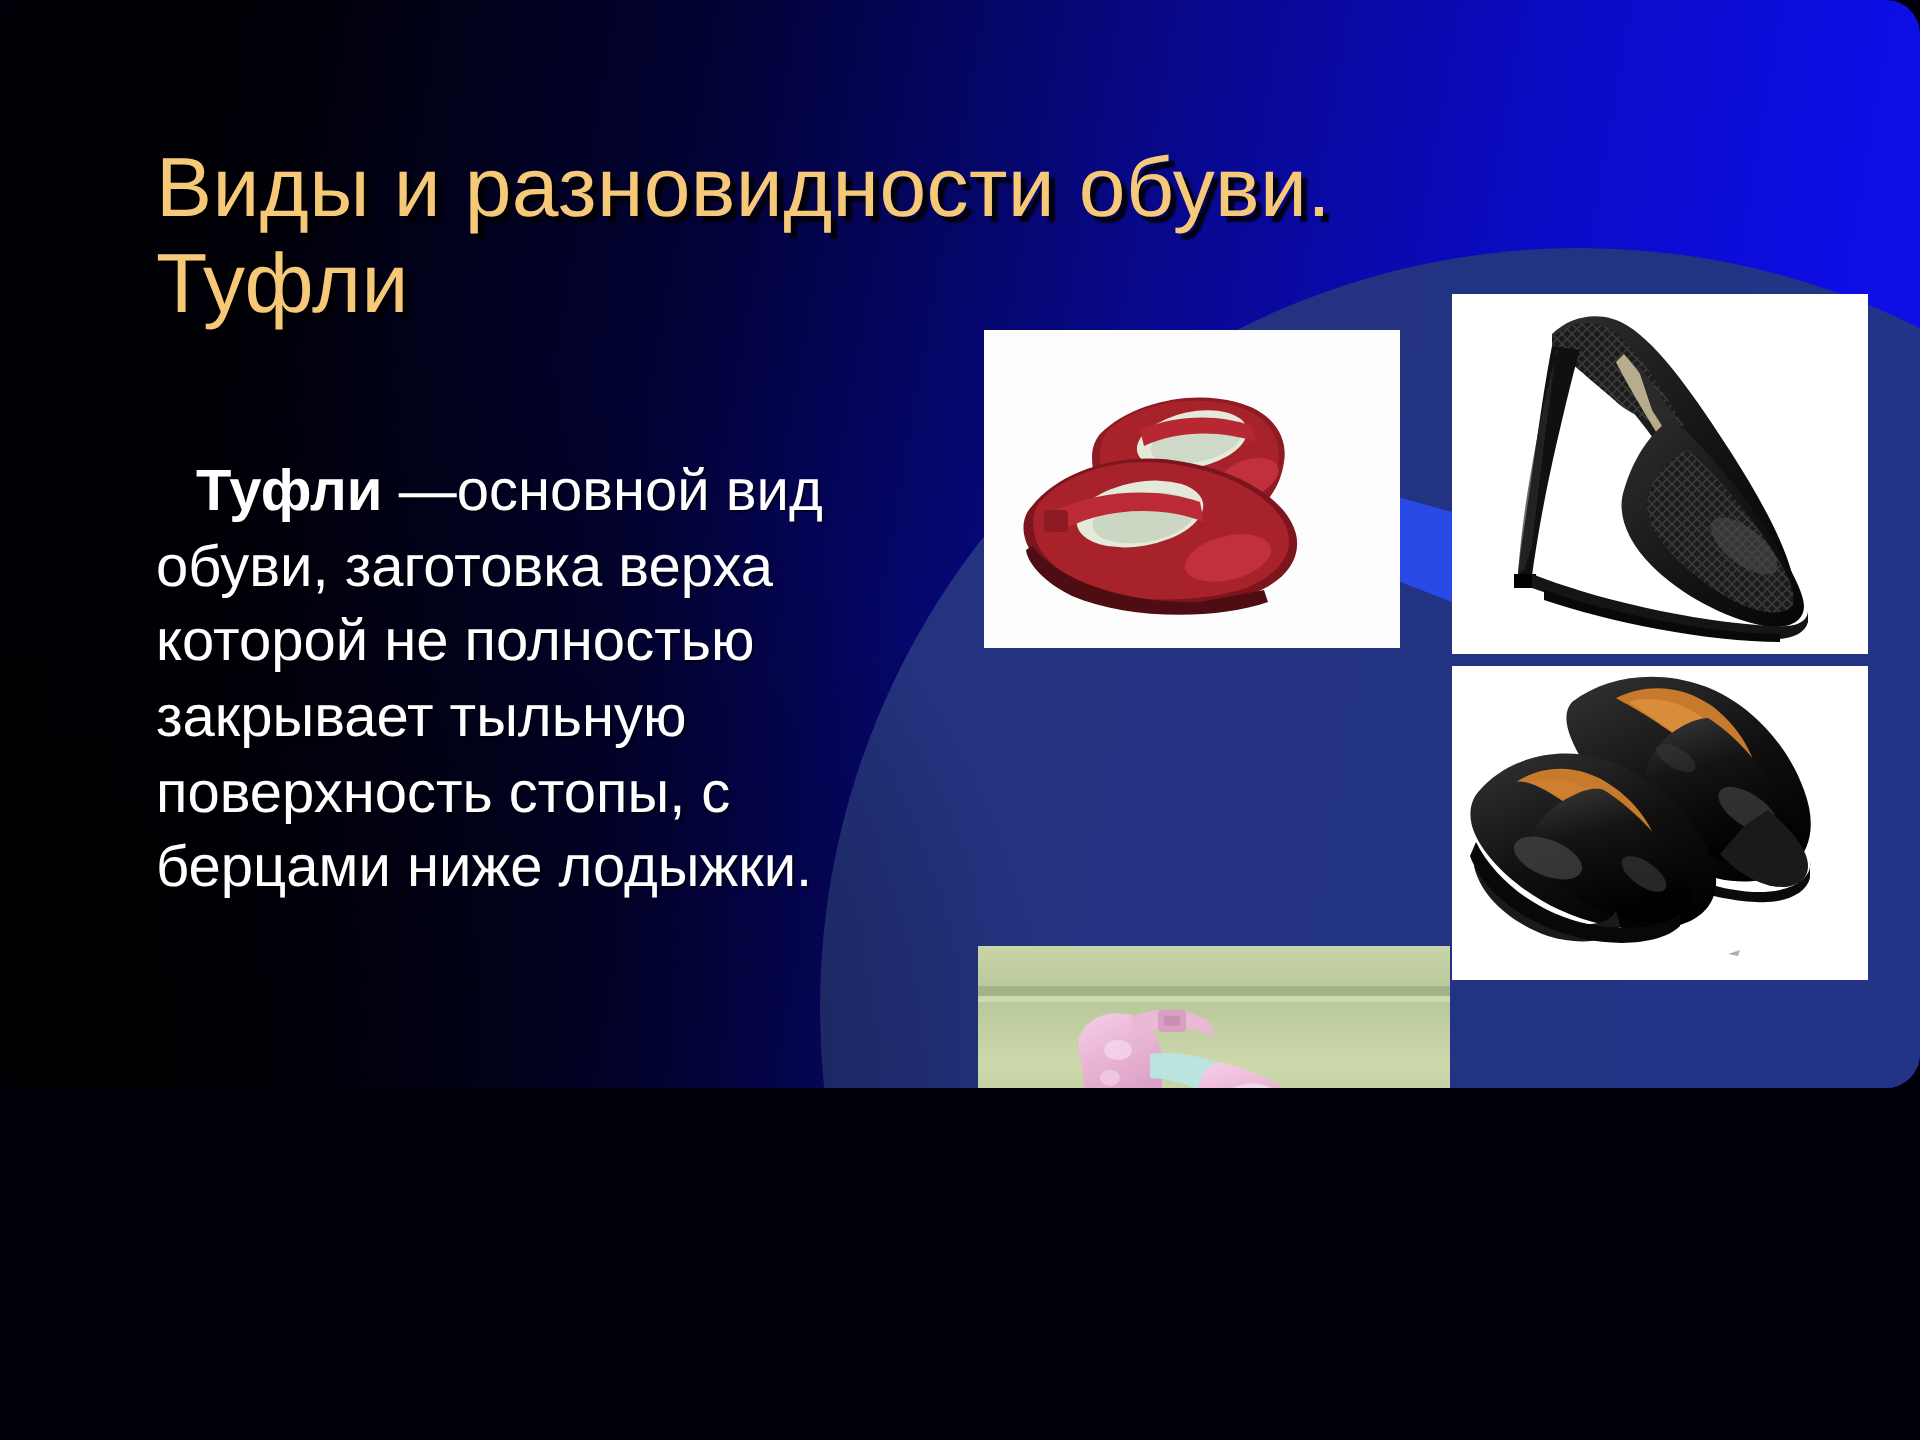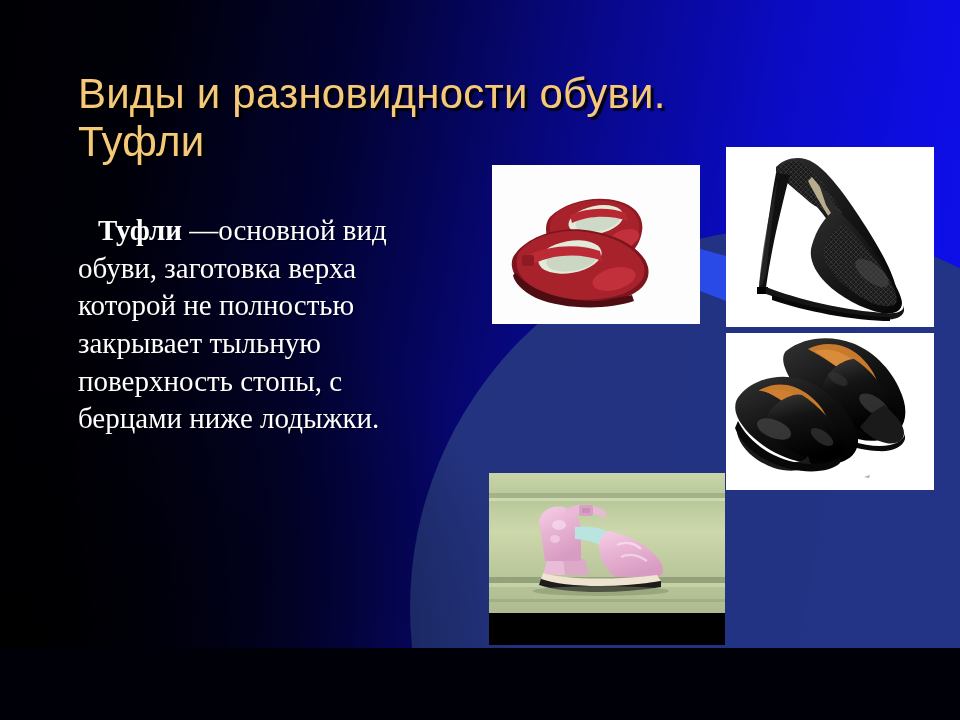--- a/index.html
+++ b/index.html
@@ -6,31 +6,32 @@
   html,body { width:960px; height:720px; overflow:hidden; }
   body {
     font-family:"Liberation Sans", sans-serif;
     background:#000008;
     position:relative;
   }
 
   
   #slide {
     position:absolute; inset:0;
-    width:960px; height:648px;
+    width:960px; height:544px;
     overflow:hidden;
     background:
       linear-gradient(100deg,
         #000004 0%,
         #000008 14%,
         #020233 34%,
         #080889 56%,
         #0b0bc4 74%,
         #0d0de2 88%,
         #0e0eee 100%);
+    border-radius: 17px;
   }
   
   #arc-corner {
     position:absolute;
     right:-210px; bottom:-340px;
     width:760px; height:760px;
     border-radius:50%;
     background:#25367f;
     opacity:.95;
   }
@@ -59,23 +60,23 @@
     line-height:1.14;
     font-weight:400;
     letter-spacing:.2px;
     text-shadow:3px 3px 1px rgba(0,0,0,.85);
     white-space:pre-line;
   }
 
   
   #body-block {
     position:absolute;
-    left:78px; top:212px;
+    left:78px; top:228px;
     width:375px;
-    font-family:Liberation Serif, serif;
+    font-family:Liberation Sans, sans-serif;
     color:#ffffff;
     font-size:29px;
     line-height:1.30;
     text-indent:20px;
     text-shadow:1px 1px 1px rgba(0,0,0,.6);
   }
   #body-block .lead { font-weight:bold; }
 
   
   .photo {

